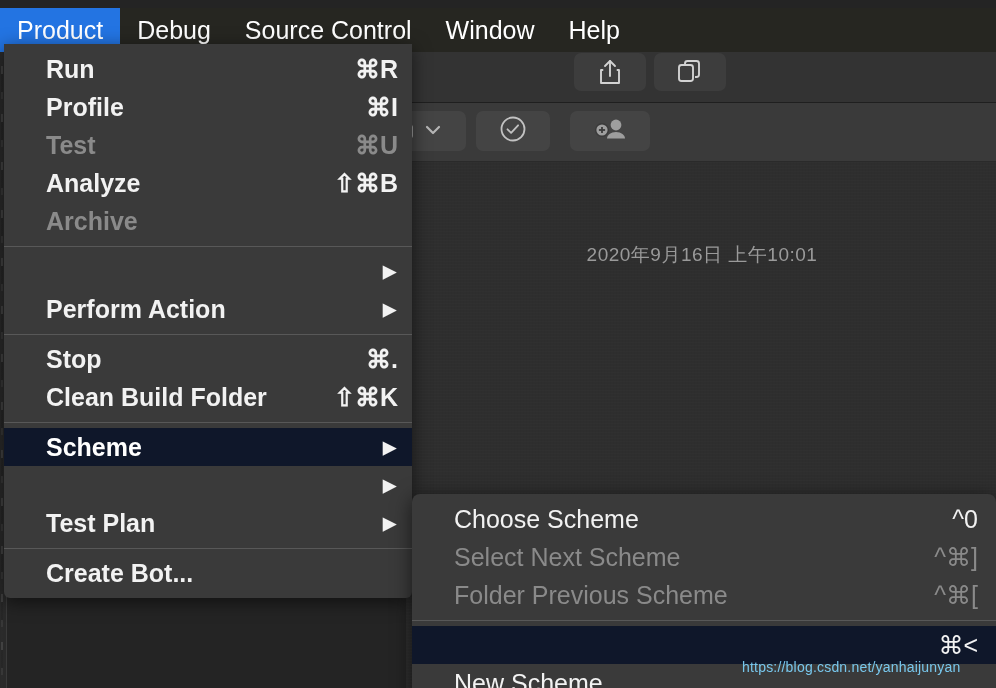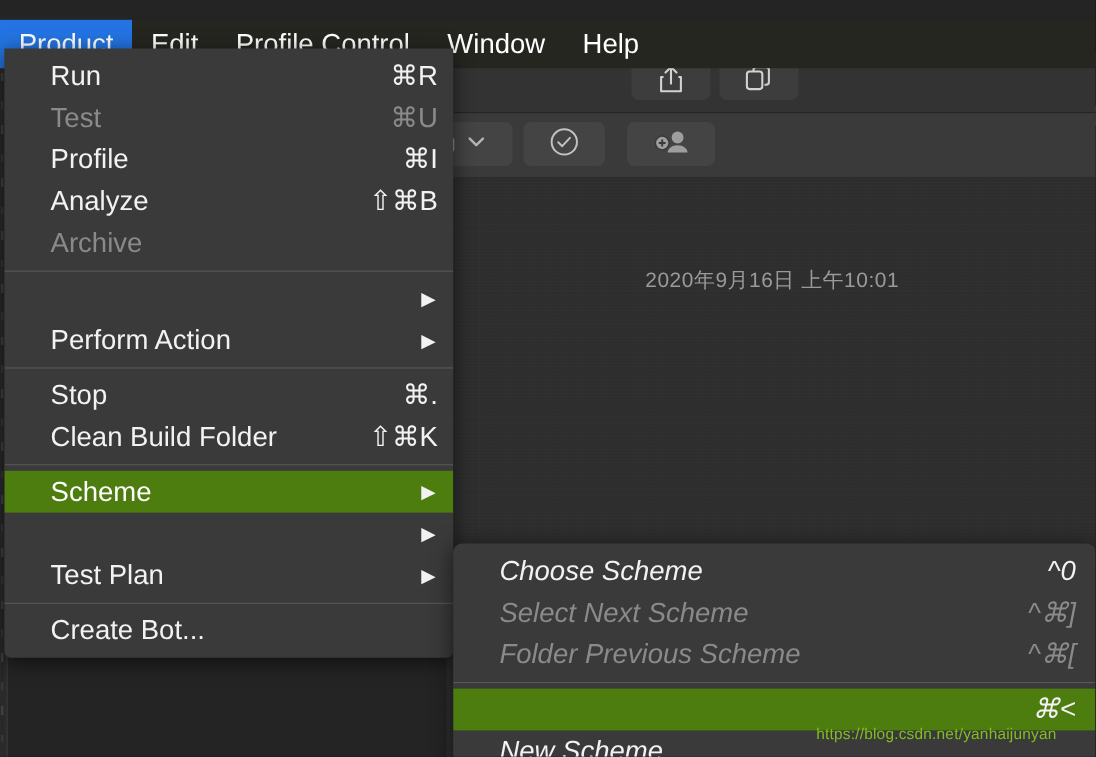--- a/index.html
+++ b/index.html
@@ -156,21 +156,21 @@
     left: 1px; top: 0;
     width: 2px; height: 100%;
     background: repeating-linear-gradient(180deg,
       #3a3a3a 0 7px, #2b2b2b 7px 22px, #454545 22px 30px, #262626 30px 48px);
     opacity: .85;
   }
 
   
   .menubar {
     position: absolute;
-    left: 0; top: 18px;
+    left: 0; top: 8px;
     width: 996px;
     height: 44px;
     background: #262621;
     display: flex;
     align-items: flex-end;
   }
   .menubar-item {
     height: 44px;
     display: flex;
     align-items: center;
@@ -189,33 +189,34 @@
     position: absolute;
     left: 4px;
     top: 44px;
     width: 408px;
     background: #3a3a3a;
     border-radius: 0 0 6px 6px;
     padding: 6px 0 6px 0;
     box-shadow: 0 4px 18px rgba(0,0,0,.55);
     box-sizing: border-box;
     overflow: hidden;
+    font-weight: bold;
   }
   .menu-item {
     position: relative;
     height: 38px;
     display: flex;
     align-items: center;
     padding: 0 14px 0 42px;
     color: #f2f2f2;
     font-size: 25px;
     white-space: nowrap;
   }
   .menu-item.disabled { color: #8a8a8a; }
-  .menu-item.selected { background: #4d7c0f; color: #ffffff; }
+  .menu-item.selected { background: #0f172a; color: #ffffff; }
   .menu-item .label { flex: 0 0 auto; }
   .menu-item .spacer { flex: 1 1 auto; }
   .menu-item .shortcut {
     font-size: 25px;
     color: #f2f2f2;
     letter-spacing: 0px;
   }
   .menu-item.disabled .shortcut { color: #8a8a8a; }
   .menu-item .arrow {
     font-size: 17px;
@@ -235,29 +236,29 @@
     left: 412px;
     top: 494px;
     width: 584px;
     background: #3a3a3a;
     border-radius: 8px;
     padding: 6px 0;
     box-shadow: 0 4px 20px rgba(0,0,0,.6);
     box-sizing: border-box;
     overflow: hidden;
   }
-  .submenu .menu-item { padding: 0 18px 0 42px; font-style: italic; }
+  .submenu .menu-item { padding: 0 18px 0 42px; }
   .submenu .menu-sep { margin: 6px 0 5px 0; }
 
   
   .watermark {
     position: absolute;
     left: 742px;
     top: 659px;
-    color: #84cc16;
+    color: #7dd3fc;
     font-size: 14px;
     opacity: .92;
     letter-spacing: .2px;
     white-space: nowrap;
     pointer-events: none;
   }
 </style>
 </head>
 <body>
 
@@ -333,51 +334,51 @@
     </div>
   </div>
 
   <div class="left-sliver"></div>
 
   <div class="menubar">
     <div class="menubar-item active">
       <span>Product</span>
     </div>
     <div class="menubar-item">
-      <span>Edit</span>
+      <span>Debug</span>
     </div>
     <div class="menubar-item">
-      <span>Profile Control</span>
+      <span>Source Control</span>
     </div>
     <div class="menubar-item">
       <span>Window</span>
     </div>
     <div class="menubar-item">
       <span>Help</span>
     </div>
   </div>
 
   <div class="menu">
 
     <div class="menu-item">
       <span class="label">Run</span>
       <span class="spacer"></span>
       <span class="shortcut">⌘R</span>
     </div>
+    <div class="menu-item">
+      <span class="label">Profile</span>
+      <span class="spacer"></span>
+      <span class="shortcut">⌘I</span>
+    </div>
     <div class="menu-item disabled">
       <span class="label">Test</span>
       <span class="spacer"></span>
       <span class="shortcut">⌘U</span>
     </div>
     <div class="menu-item">
-      <span class="label">Profile</span>
-      <span class="spacer"></span>
-      <span class="shortcut">⌘I</span>
-    </div>
-    <div class="menu-item">
       <span class="label">Analyze</span>
       <span class="spacer"></span>
       <span class="shortcut">⇧⌘B</span>
     </div>
     <div class="menu-item disabled">
       <span class="label">Archive</span>
       <span class="spacer"></span>
       <span class="shortcut"></span>
     </div>
 

